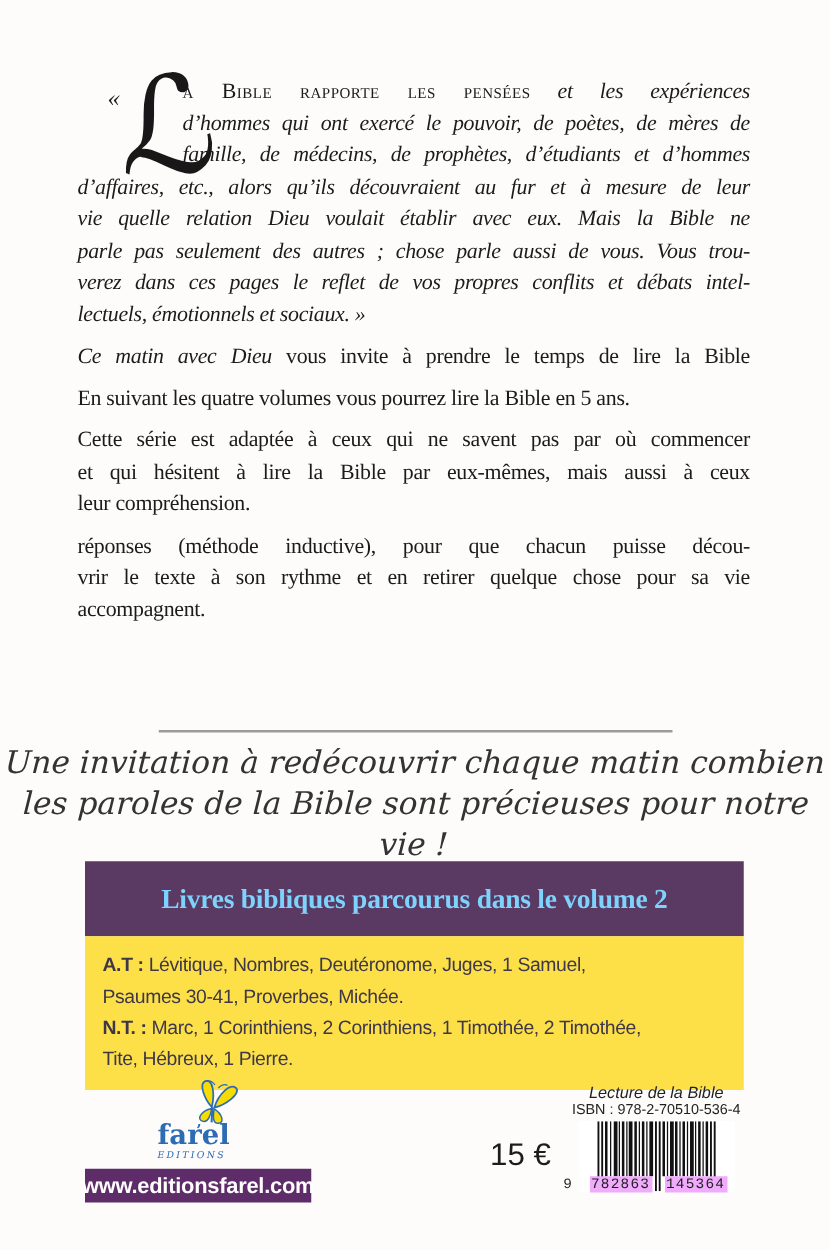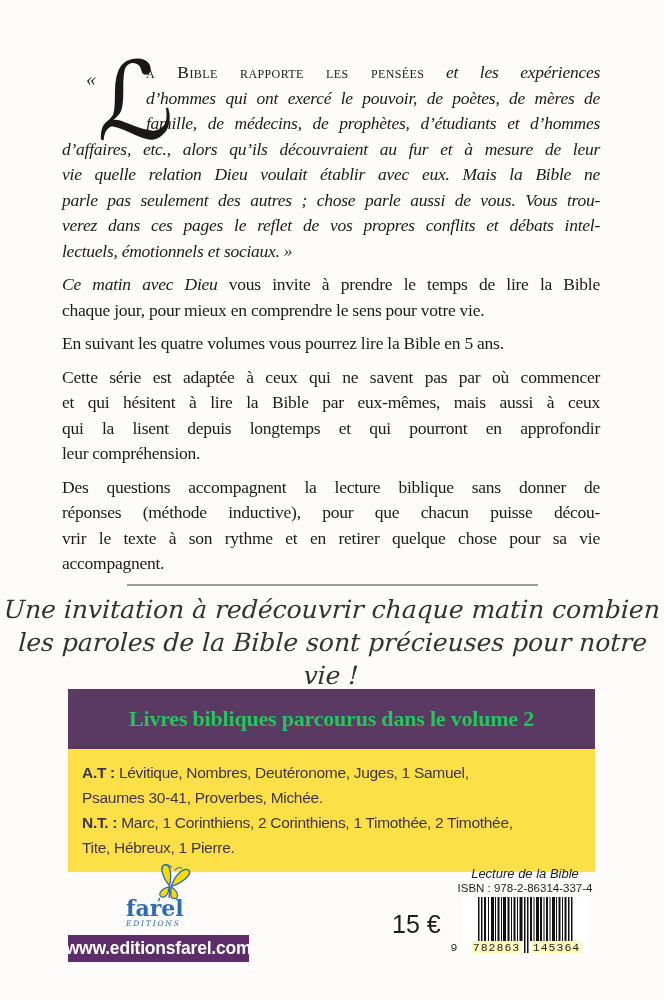--- a/index.html
+++ b/index.html
@@ -37,21 +37,21 @@
   .rule.top{margin-top:8px;margin-bottom:7px;}
   .rule.bottom{margin-top:6px;}
   .sq-line{
     font-family:"DejaVu Serif",serif;font-style:italic;
     font-size:25px;line-height:33px;color:#333;
     transform:skewX(-3deg);
   }
   
   .volume-box{position:absolute;left:68px;top:689px;width:527px;}
   .vb-header{
-    height:60px;background:#5a3a63;color:#22c55e;
+    height:60px;background:#5a3a63;color:#7dd3fc;
     display:flex;align-items:center;justify-content:center;
     font-size:22px;font-weight:bold;letter-spacing:-0.2px;
   }
   .vb-body{
     background:#fde047;padding:11px 14px 12px 14px;
     font-family:"Liberation Sans",sans-serif;
     font-size:15.5px;line-height:25px;letter-spacing:-0.3px;color:#3e3748;
   }
   .vb-line{white-space:nowrap;}
   .vb-label{font-weight:bold;}
@@ -74,21 +74,21 @@
   }
   .barcode-block{
     position:absolute;left:452px;top:866px;width:146px;text-align:center;
     font-family:"Liberation Sans",sans-serif;color:#1f1f1f;
   }
   .bc-label1{font-size:13px;line-height:15px;font-style:italic;}
   .bc-label2{font-size:11.5px;line-height:14px;}
   .bc-wrap{position:relative;width:125px;margin:2px auto 0 auto;background:#ffffff;}
   .bc-wrap svg{display:block;}
   .bc-digit{
-    position:absolute;bottom:-1px;background:#fef9c3;
+    position:absolute;bottom:-1px;background:#f0abfc;
     font-family:"Liberation Mono",monospace;font-size:11.5px;line-height:13px;letter-spacing:1px;
   }
   .bc-d0{left:-12px;background:transparent;}
   .bc-d1{left:9px;width:50px;}
   .bc-d2{left:69px;width:50px;}
 </style>
 </head>
 <body>
 
 <div class="page">
@@ -105,36 +105,33 @@
       <div class="tline it">famille, de médecins, de prophètes, d’étudiants et d’hommes</div>
       <div class="tline it">d’affaires, etc., alors qu’ils découvraient au fur et à mesure de leur</div>
       <div class="tline it">vie quelle relation Dieu voulait établir avec eux. Mais la Bible ne</div>
       <div class="tline it">parle pas seulement des autres ; chose parle aussi de vous. Vous trou-</div>
       <div class="tline it">verez dans ces pages le reflet de vos propres conflits et débats intel-</div>
       <div class="tline it last">lectuels, émotionnels et sociaux. »</div>
     </div>
 
     <div class="para">
       <div class="tline"><span class="it">Ce matin avec Dieu</span><span> vous invite à prendre le temps de lire la Bible</span></div>
-      <div class="tline last">chaque jour, pour mieux en comprendre le sens pour votre vie.</div>
     </div>
 
     <div class="para">
       <div class="tline last">En suivant les quatre volumes vous pourrez lire la Bible en 5 ans.</div>
     </div>
 
     <div class="para">
       <div class="tline">Cette série est adaptée à ceux qui ne savent pas par où commencer</div>
       <div class="tline">et qui hésitent à lire la Bible par eux-mêmes, mais aussi à ceux</div>
-      <div class="tline">qui la lisent depuis longtemps et qui pourront en approfondir</div>
       <div class="tline last">leur compréhension.</div>
     </div>
 
     <div class="para">
-      <div class="tline">Des questions accompagnent la lecture biblique sans donner de</div>
       <div class="tline">réponses (méthode inductive), pour que chacun puisse décou-</div>
       <div class="tline">vrir le texte à son rythme et en retirer quelque chose pour sa vie</div>
       <div class="tline last">accompagnent.</div>
     </div>
   </div>
 
   <div class="script-quote">
     <div class="rule top"></div>
     <div class="sq-line">Une invitation à redécouvrir chaque matin combien</div>
     <div class="sq-line">les paroles de la Bible sont précieuses pour notre vie !</div>
@@ -167,21 +164,21 @@
   </div>
 
   <div class="site-banner">
     <span>www.editionsfarel.com</span>
   </div>
 
   <div class="price">15 €</div>
 
   <div class="barcode-block">
     <div class="bc-label1">Lecture de la Bible</div>
-    <div class="bc-label2">ISBN : 978-2-86314-337-4</div>
+    <div class="bc-label2">ISBN : 978-2-70510-536-4</div>
     <div class="bc-wrap">
       <svg width="125" height="56" viewBox="0 0 95 56">
         <g fill="#111111">
           <rect x="0" y="0" width="1.5" height="56"></rect>
             <rect x="3" y="0" width="1.5" height="56"></rect>
           <rect x="6" y="0" width="2" height="44"></rect>
             <rect x="10" y="0" width="1" height="44"></rect>
           <rect x="13" y="0" width="3" height="44"></rect>
             <rect x="17" y="0" width="1" height="44"></rect>
           <rect x="19.5" y="0" width="2" height="44"></rect>

